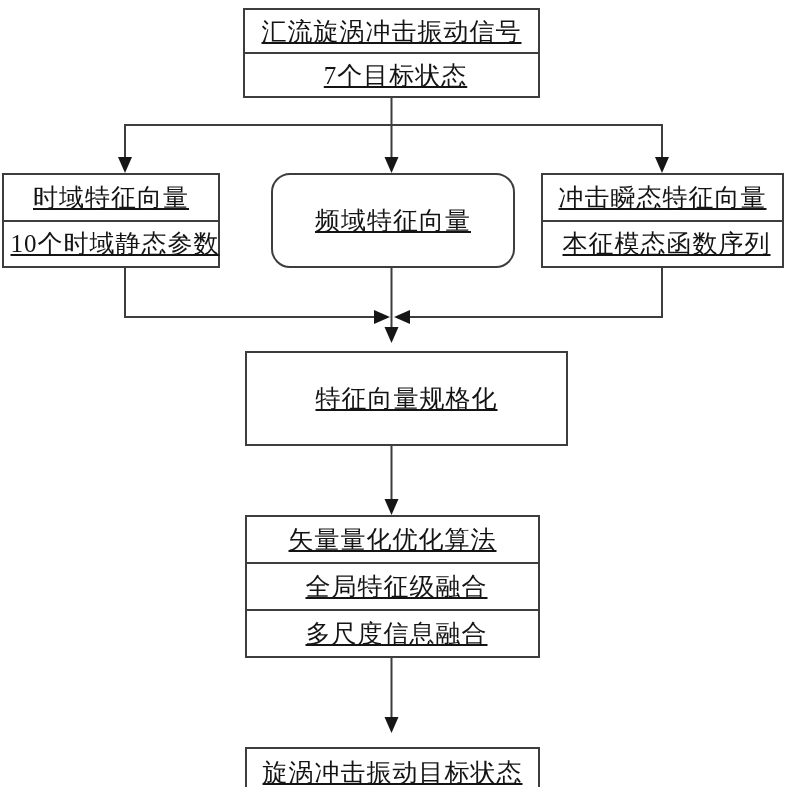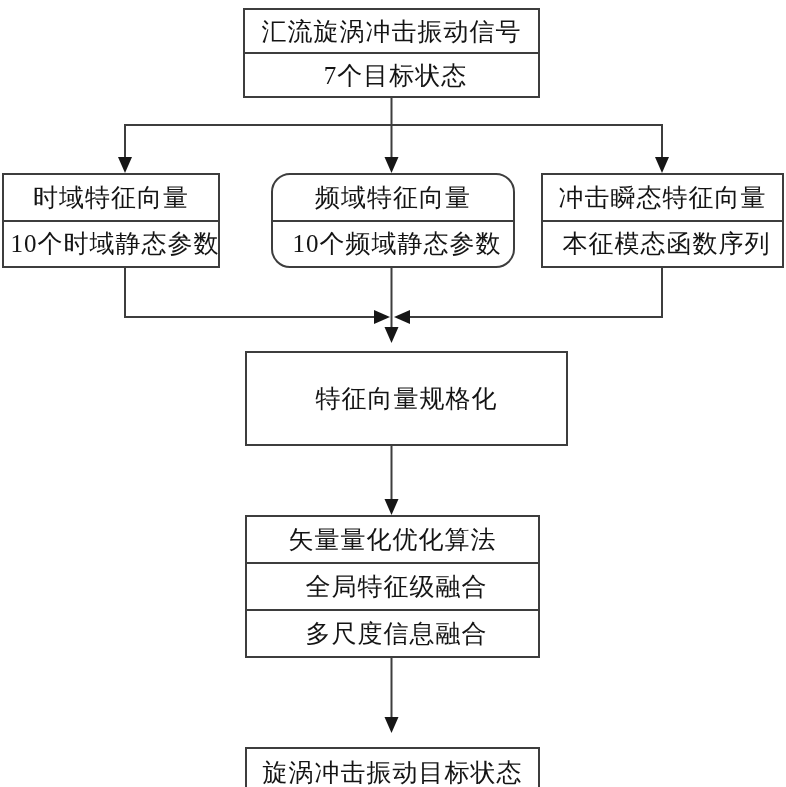--- a/index.html
+++ b/index.html
@@ -24,20 +24,21 @@
   }
   .box .row {
     flex: 1;
     display: flex;
     align-items: center;
     justify-content: center;
     font-size: 25px;
     letter-spacing: 1px;
     white-space: nowrap;
     color: #141414;
+    text-decoration: underline;
   }
   .box .row + .row {
     border-top: 2px solid #3d3d3d;
     padding-left: 8px;
   }
   
   .source-box        { left: 243px; top: 8px;   width: 297px; height: 90px;  }
   .time-domain-box   { left: 2px;   top: 173px; width: 218px; height: 95px;  }
   .freq-domain-box   { left: 271px; top: 173px; width: 244px; height: 95px; border-radius: 19px;  }
   .transient-box     { left: 541px; top: 173px; width: 243px; height: 95px;  }
@@ -89,21 +90,20 @@
     <div class="row">7个目标状态</div>
   </div>
 
   <div class="box time-domain-box">
     <div class="row">时域特征向量</div>
     <div class="row">10个时域静态参数</div>
   </div>
 
   <div class="box freq-domain-box">
     <div class="row">频域特征向量</div>
-    <div class="row">10个频域静态参数</div>
   </div>
 
   <div class="box transient-box">
     <div class="row">冲击瞬态特征向量</div>
     <div class="row">本征模态函数序列</div>
   </div>
 
   <div class="box normalization-box">
     <div class="row">特征向量规格化</div>
   </div>

